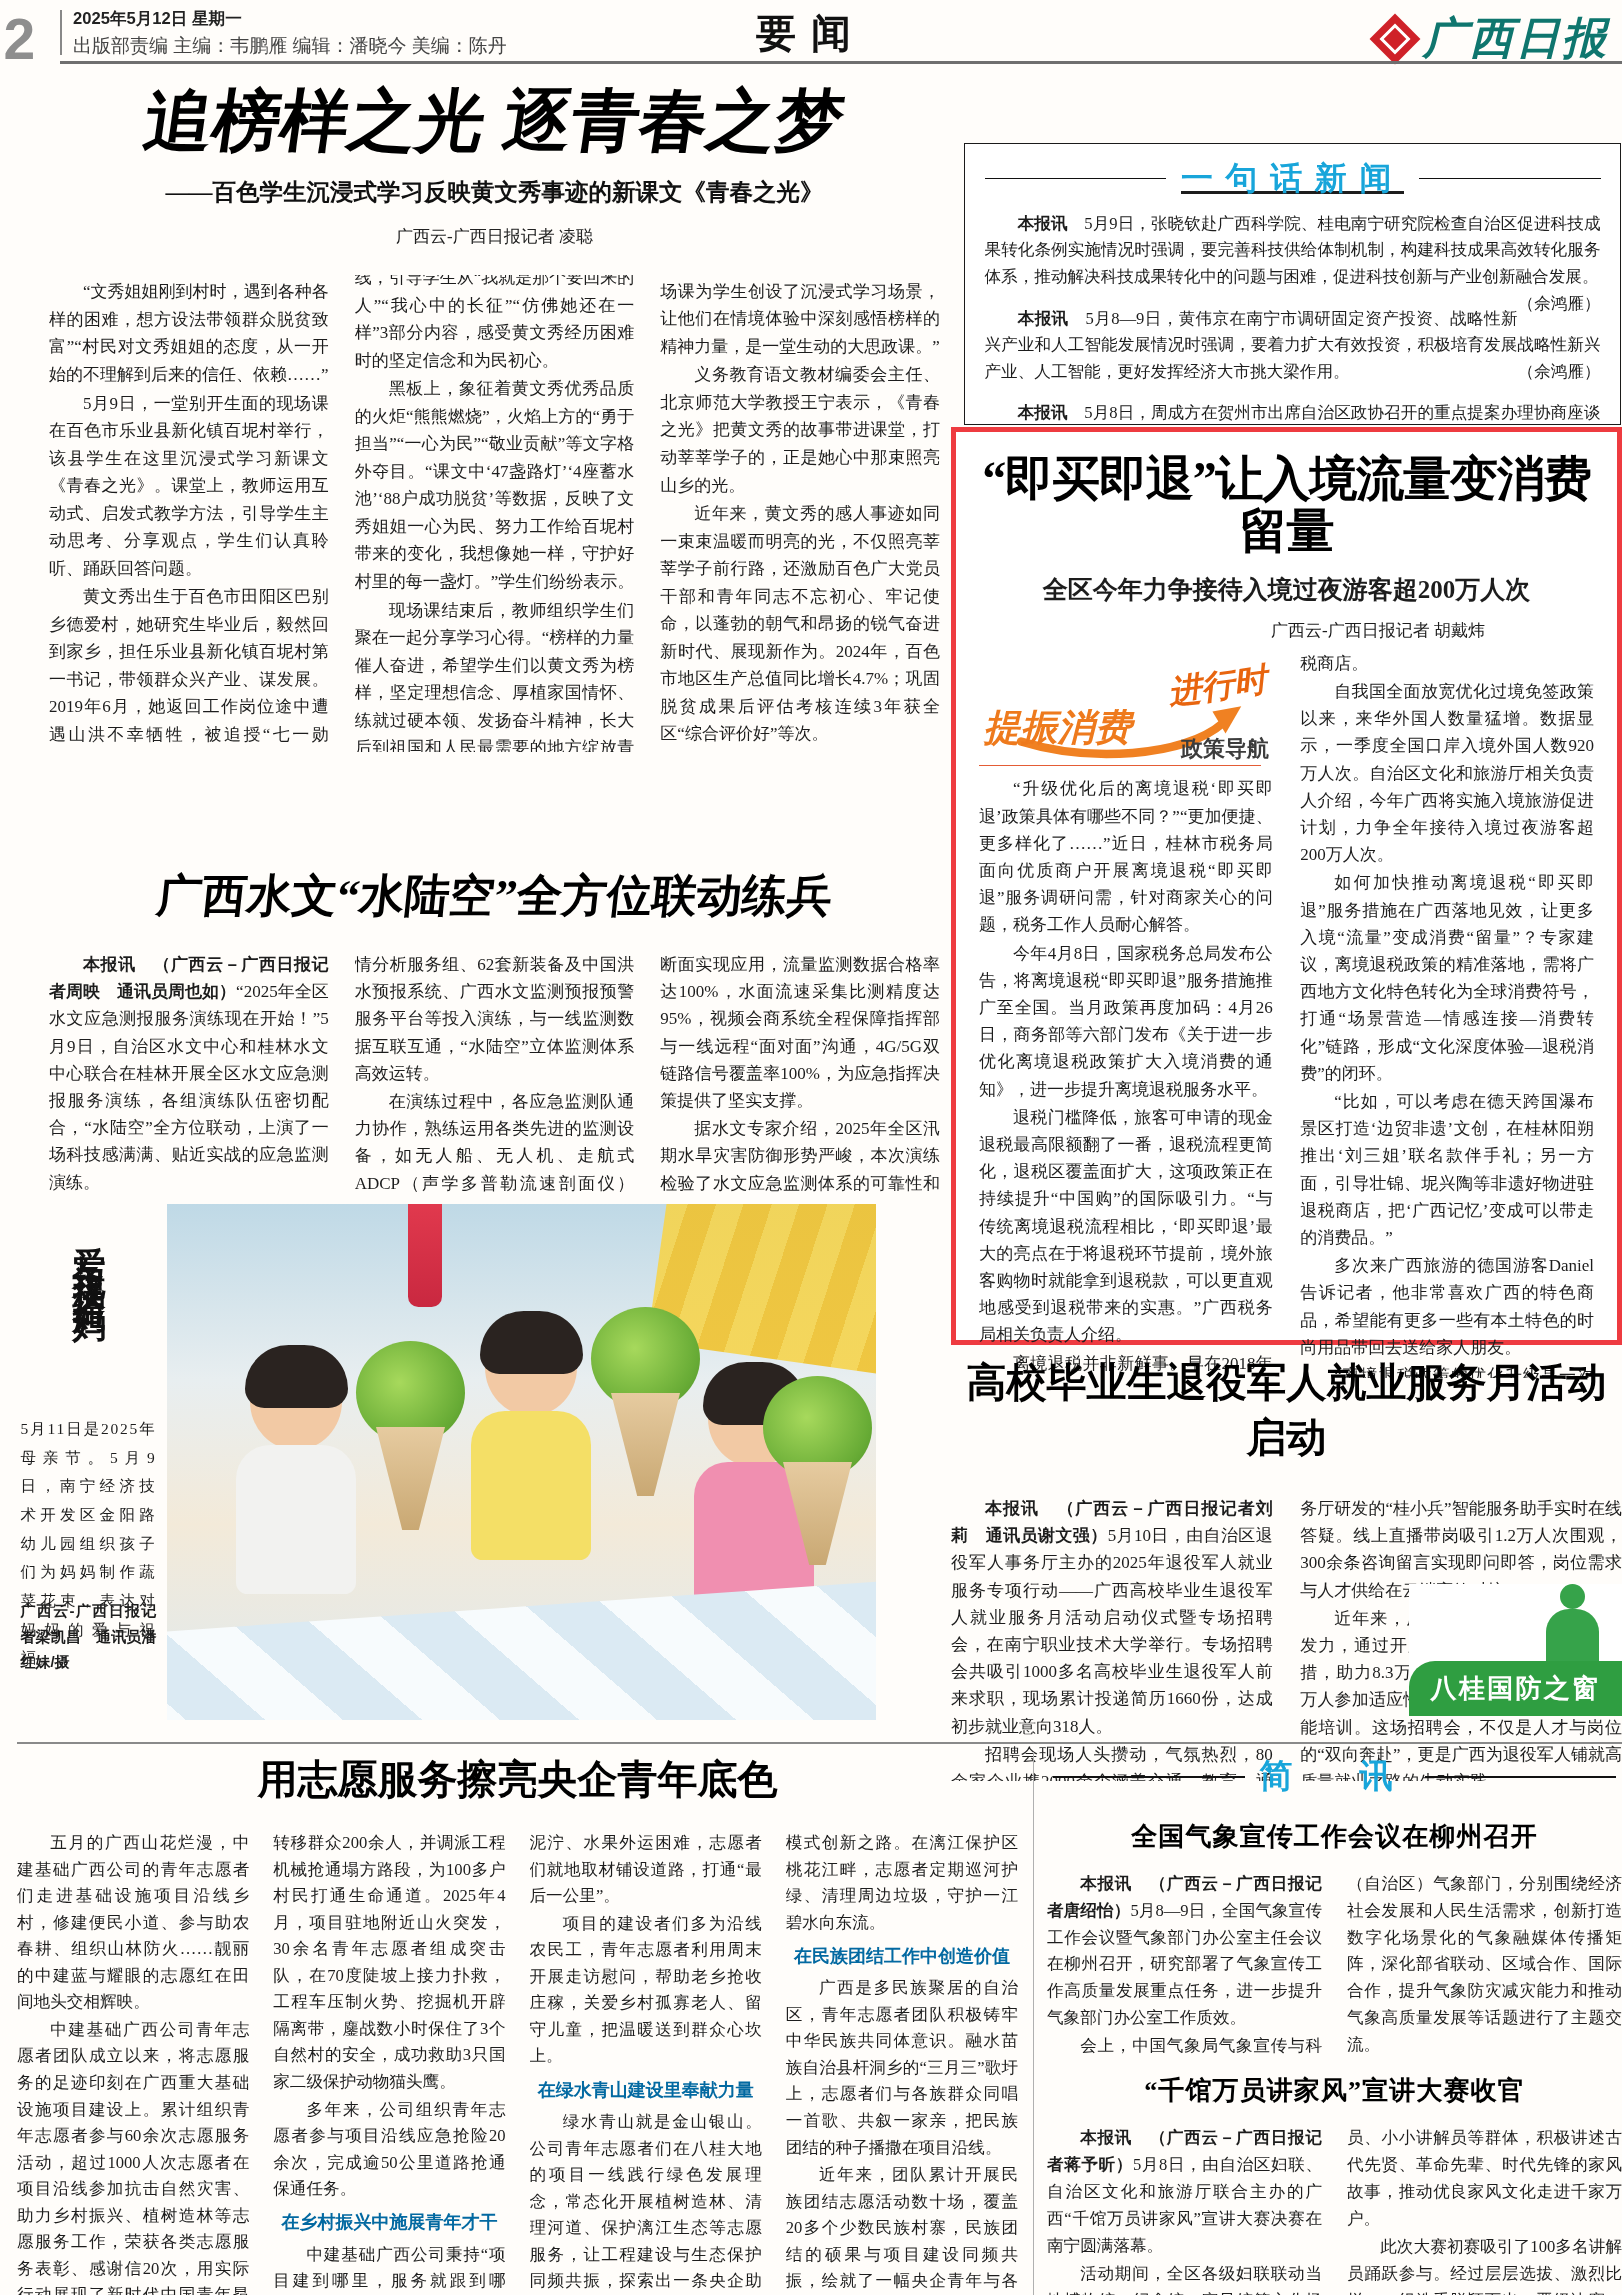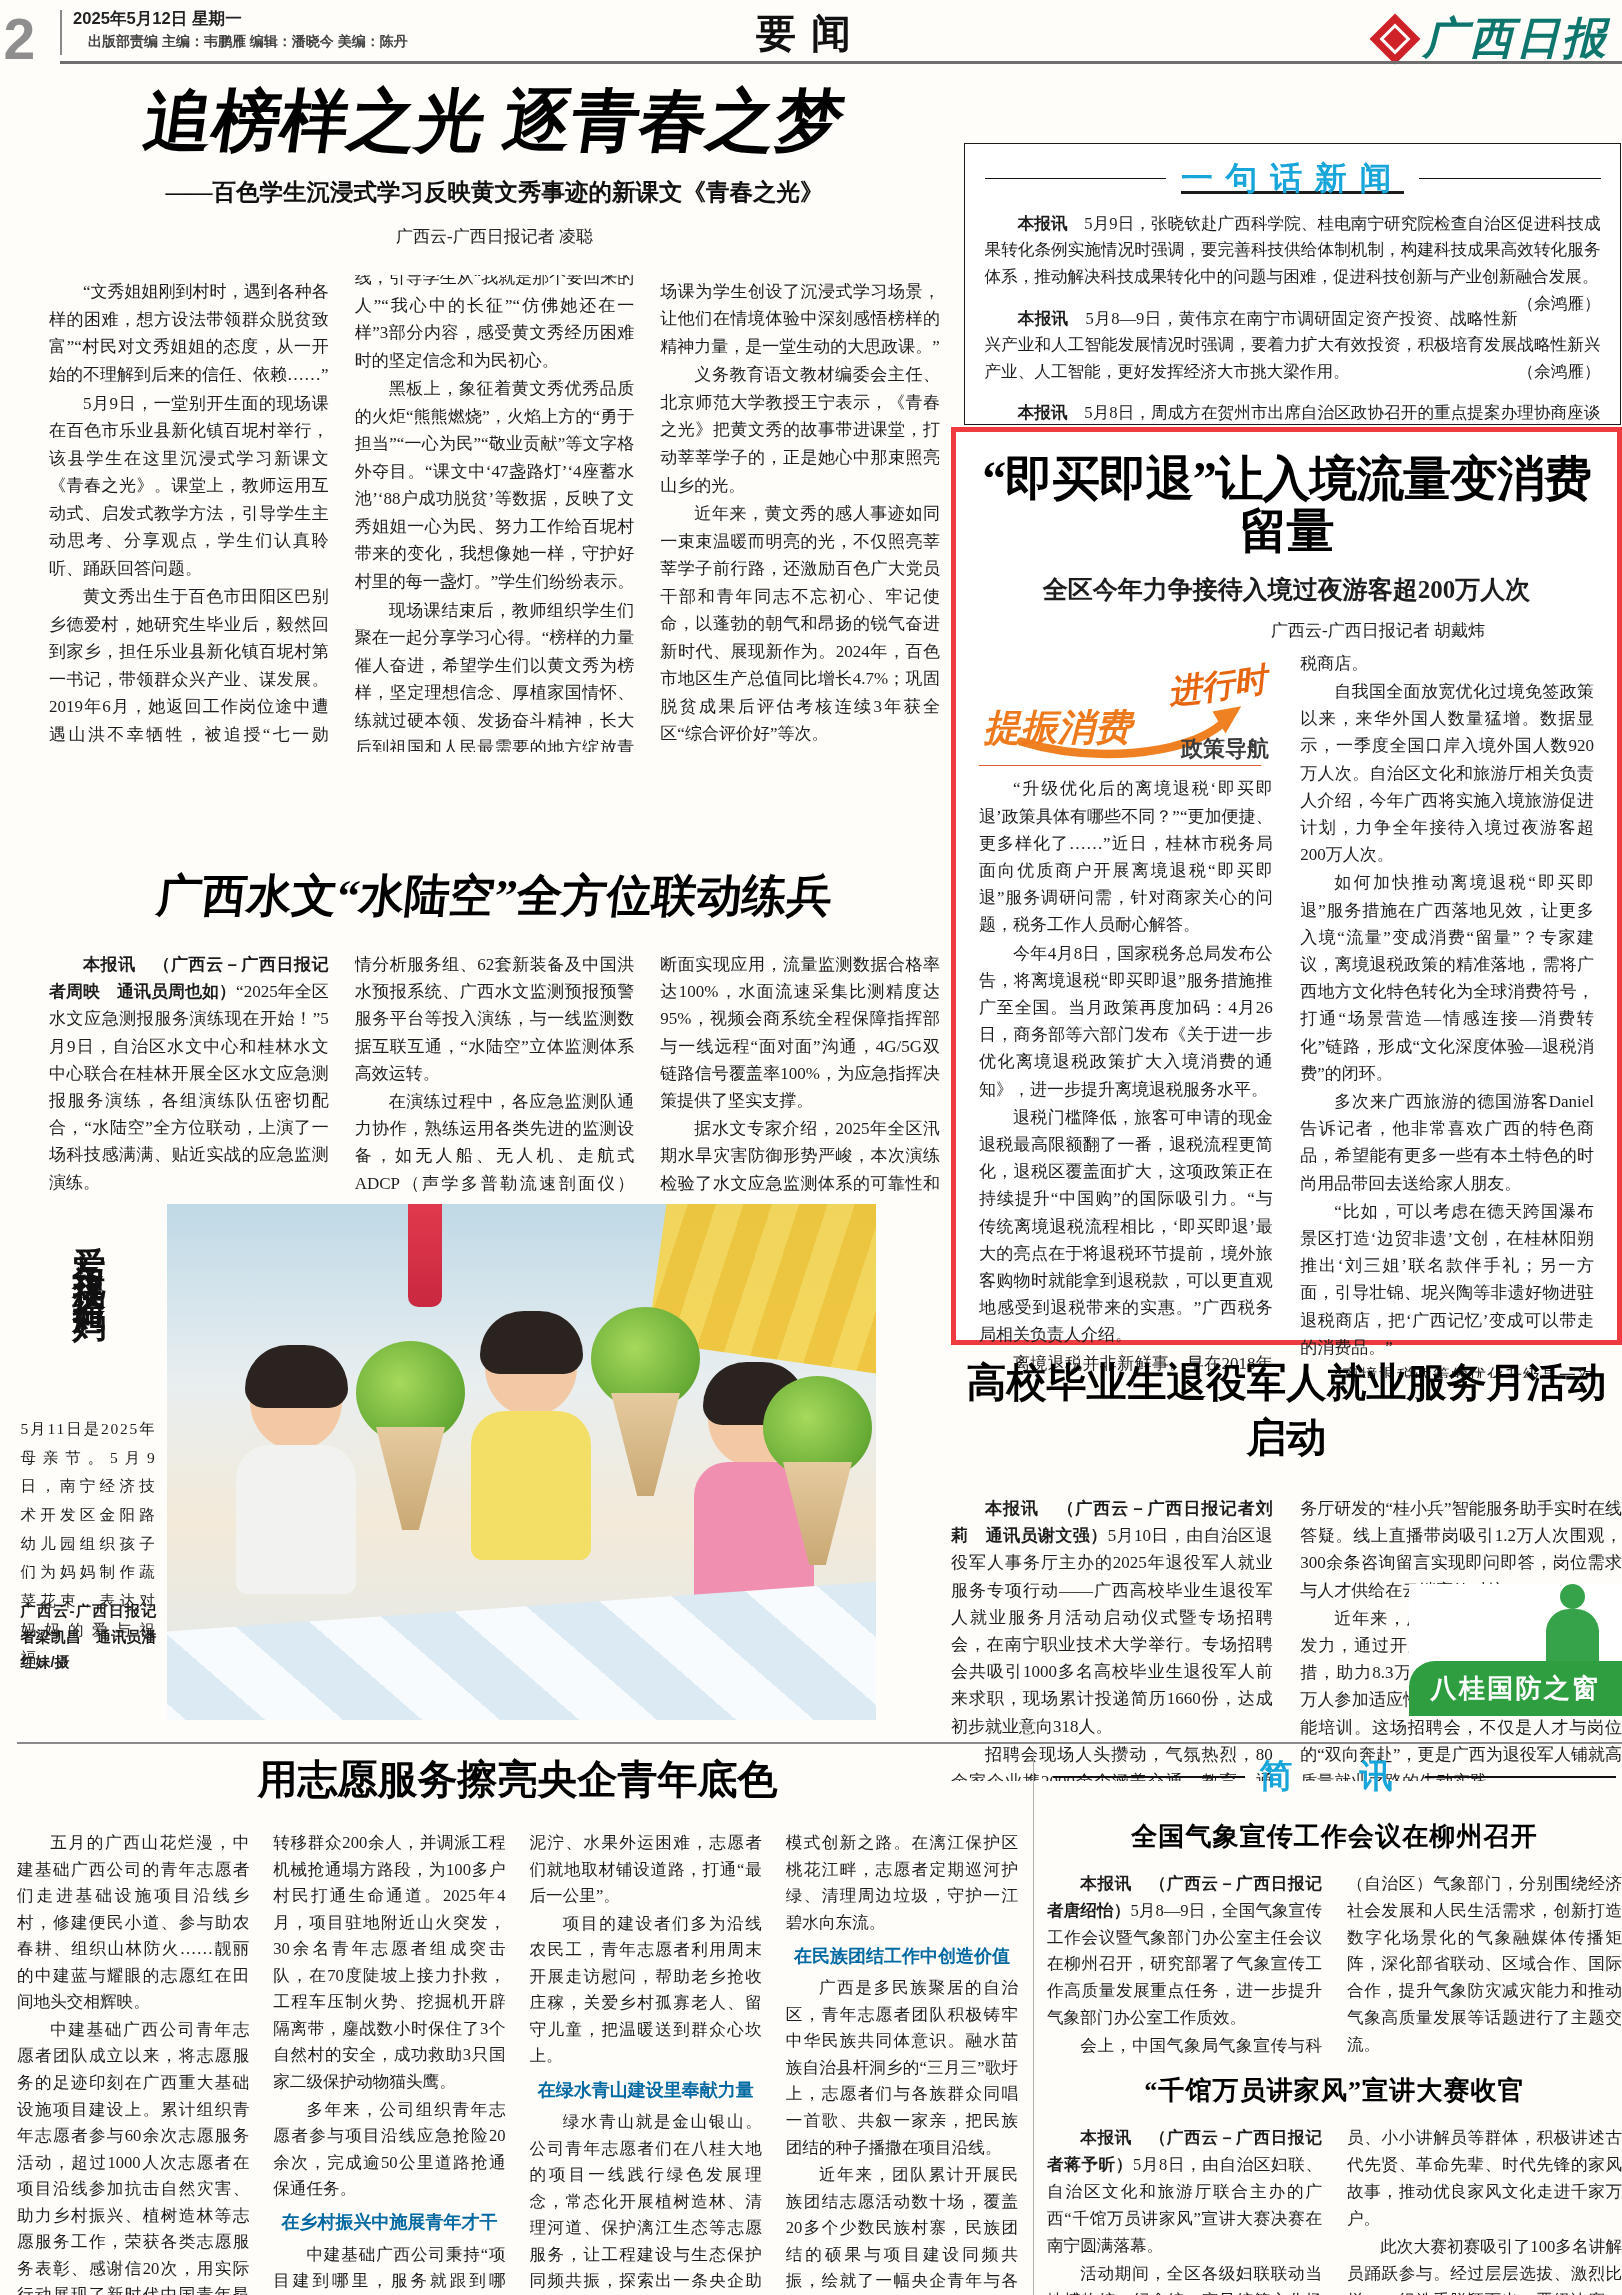--- a/index.html
+++ b/index.html
@@ -8,22 +8,22 @@
     position:relative; width:1622px; height:2295px; margin:0 auto;
     background:#fffdfa; overflow:hidden; color:#1d1d1d;
     font-family:"Liberation Serif","DejaVu Serif",serif;
   }
   
   .pagenum { position:absolute; left:3.4px; top:5.7px; font-size:57px; font-weight:bold;
              color:#8e8e8e; font-family:"Liberation Sans",sans-serif; }
   .hdr-div { position:absolute; left:60px; top:10.3px; width:1.7px; height:45px; background:#888; }
   .hdr-date { position:absolute; left:73px; top:8px; font-size:16.6px; font-weight:bold;
               font-family:"Liberation Sans",sans-serif; color:#222; }
-  .hdr-staff { position:absolute; left:88px; top:33px; font-size:14px; color:#444;
-               font-family:"Liberation Sans",sans-serif;font-weight:bold; }
+  .hdr-staff { position:absolute; left:73px; top:33px; font-size:19px; color:#444;
+               font-family:"Liberation Sans",sans-serif; }
   .section-title { position:absolute; left:0; right:0; top:5.7px; text-align:center;
                    font-size:40px; font-weight:900; letter-spacing:15px; color:#111;
                    font-family:"Liberation Sans",sans-serif; }
   .masthead { position:absolute; right:13.7px; top:9.2px; display:flex; align-items:center; gap:10.3px; }
   .mast-diamond { width:36px; height:36px; background:#cf2128; transform:rotate(45deg);
                   position:relative; flex:0 0 auto; }
   .mast-diamond::after { content:""; position:absolute; left:6.9px; top:6.9px; right:6.9px; bottom:6.9px;
                          border:3.4px solid #fff; }
   .mast-name { font-size:44px; color:#0f766e; font-weight:bold; font-style:italic;
                letter-spacing:2.3px; font-family:"Liberation Serif",serif; }
@@ -223,22 +223,22 @@
             <p>“升级优化后的离境退税‘即买即退’政策具体有哪些不同？”“更加便捷、更多样化了……”近日，桂林市税务局面向优质商户开展离境退税“即买即退”服务调研问需，针对商家关心的问题，税务工作人员耐心解答。</p>
             <p>今年4月8日，国家税务总局发布公告，将离境退税“即买即退”服务措施推广至全国。当月政策再度加码：4月26日，商务部等六部门发布《关于进一步优化离境退税政策扩大入境消费的通知》，进一步提升离境退税服务水平。</p>
             <p>退税门槛降低，旅客可申请的现金退税最高限额翻了一番，退税流程更简化，退税区覆盖面扩大，这项政策正在持续提升“中国购”的国际吸引力。“与传统离境退税流程相比，‘即买即退’最大的亮点在于将退税环节提前，境外旅客购物时就能拿到退税款，可以更直观地感受到退税带来的实惠。”广西税务局相关负责人介绍。</p>
             <p>离境退税并非新鲜事。早在2018年12月，广西就启动实施境外旅客购物离境退税政策，设有33家退税商店。</p>
           </div>
       </div>
       <div class="col">
           <p class="cont">税商店。</p>
           <p>自我国全面放宽优化过境免签政策以来，来华外国人数量猛增。数据显示，一季度全国口岸入境外国人数920万人次。自治区文化和旅游厅相关负责人介绍，今年广西将实施入境旅游促进计划，力争全年接待入境过夜游客超200万人次。</p>
           <p>如何加快推动离境退税“即买即退”服务措施在广西落地见效，让更多入境“流量”变成消费“留量”？专家建议，离境退税政策的精准落地，需将广西地方文化特色转化为全球消费符号，打通“场景营造—情感连接—消费转化”链路，形成“文化深度体验—退税消费”的闭环。</p>
+          <p>“比如，可以考虑在德天跨国瀑布景区打造‘边贸非遗’文创，在桂林阳朔推出‘刘三姐’联名款伴手礼；另一方面，引导壮锦、坭兴陶等非遗好物进驻退税商店，把‘广西记忆’变成可以带走的消费品。”</p>
           <p>多次来广西旅游的德国游客Daniel告诉记者，他非常喜欢广西的特色商品，希望能有更多一些有本土特色的时尚用品带回去送给家人朋友。</p>
-          <p>“比如，可以考虑在德天跨国瀑布景区打造‘边贸非遗’文创，在桂林阳朔推出‘刘三姐’联名款伴手礼；另一方面，引导壮锦、坭兴陶等非遗好物进驻退税商店，把‘广西记忆’变成可以带走的消费品。”</p>
           <p>“离境退税政策的优化升级是一次难得的机遇，有利于广西打造文旅IP和消费闭环。”广西大学工商管理学院教授、博士生导师刘民坤建议，广西在推进离境退税政策落地过程中，可将之与文旅深度融合，将旅游中的文化体验转化为境外旅客消费的起点，把“旅游—体验—购物”三者打造成紧密连贯的消费链条，让“文化+旅游+购物”模式真正成为提升文旅吸引力、延展消费半径的重要引擎。</p>
         </div>
     </div>
   </div>
 
   <div class="hydro">
     <div class="hy-head">广西水文“水陆空”全方位联动练兵</div>
     <div class="cols hy-body">
       <div class="col">
           <p><b>本报讯　（广西云－广西日报记者周映　通讯员周也如）</b>“2025年全区水文应急测报服务演练现在开始！”5月9日，自治区水文中心和桂林水文中心联合在桂林开展全区水文应急测报服务演练，各组演练队伍密切配合，“水陆空”全方位联动，上演了一场科技感满满、贴近实战的应急监测演练。</p>

